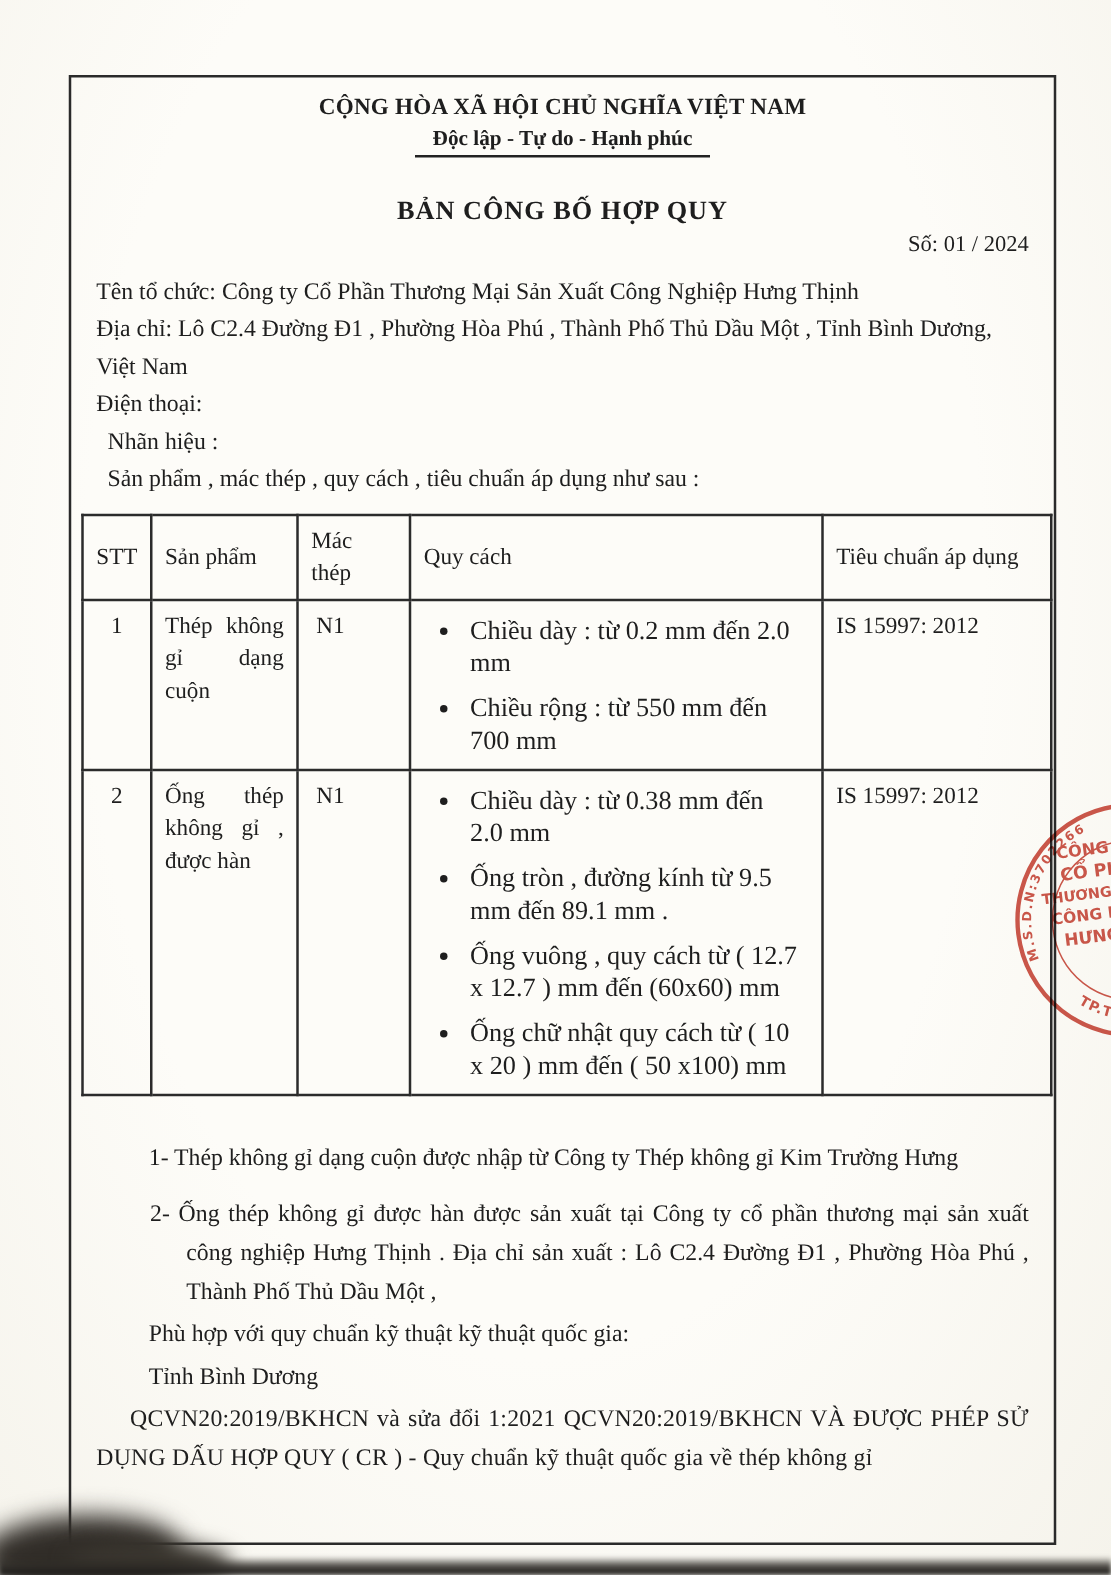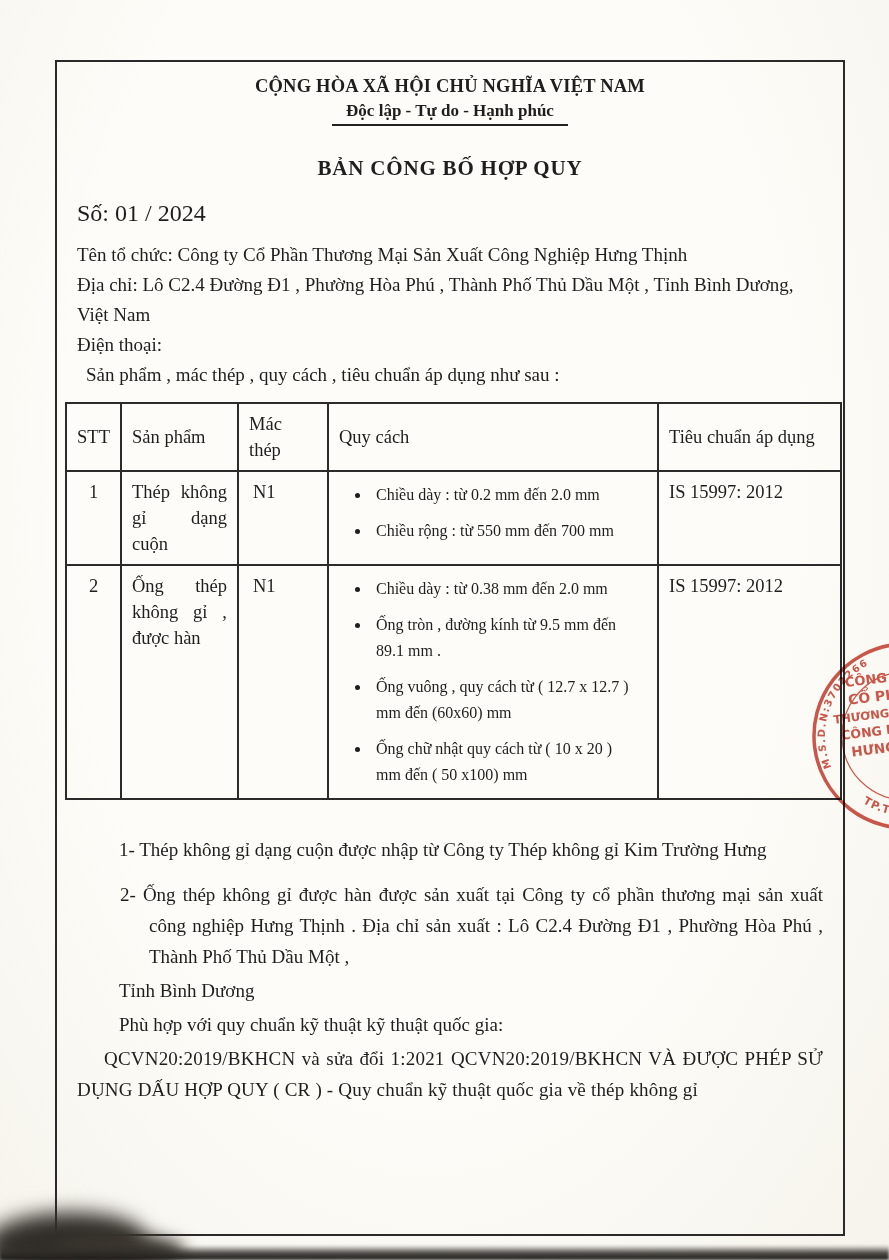--- a/index.html
+++ b/index.html
@@ -19,21 +19,21 @@
     padding: 14px 20px 0 20px;
   }
   .doc-header { text-align: center; }
   .national-title { font-size: 18.5px; font-weight: bold; letter-spacing: .2px; }
   .motto-wrap { margin-top: 3px; text-align: center; }
   .motto {
     display: inline-block; font-size: 17px; font-weight: bold;
     border-bottom: 2px solid #222; padding: 1px 14px 3px 14px;
   }
   .doc-title { text-align: center; font-size: 21px; font-weight: bold; letter-spacing: .8px; margin-top: 30px; }
-  .doc-number { text-align: left; font-size: 24px; margin-top: 19px; }
+  .doc-number { text-align: right; font-size: 18px; margin-top: 4px; }
   .info-line { font-size: 19px; line-height: 30px; }
   .info-line.first { margin-top: 13px; }
   .indent { padding-left: 9px; }
   .product-value { font-weight: bold; }
 
   table.spec-table {
     margin: 12px -12px 0 -12px;
     width: calc(100% + 24px);
     border-collapse: collapse;
     table-layout: fixed;
@@ -44,21 +44,21 @@
     padding: 7px 10px;
     vertical-align: top; text-align: left;
     line-height: 26px;
   }
   .spec-table thead th { vertical-align: middle; height: 40px; }
   .c-stt { text-align: center !important; margin-top: 38px; }
   .c-mac { padding-left: 14px !important; }
   .c-sanpham { text-align: justify !important; }
   .c-quycach { padding: 10px 18px 10px 12px !important; }
   .c-quycach ul { list-style: disc; padding-left: 30px; }
-  .c-quycach li { padding-left: 5px; margin-bottom: 10px; font-size: 16px; line-height: 26px; }
+  .c-quycach li { padding-left: 5px; margin-bottom: 10px; font-size: 21px; line-height: 26px; }
   .c-quycach li:last-child { margin-bottom: 0; }
 
   .notes { margin-top: 34px; font-size: 19px; line-height: 31px; }
   .note { margin-bottom: 3px; }
   .hang1 { padding-left: 42px; margin-bottom: 0; }
   .hang2 { padding-left: 72px; text-indent: -29px; text-align: justify; margin-top: 14px; }
   .plain { padding-left: 42px; }
   .detail { margin-top: 2px; text-indent: 27px; text-align: justify; letter-spacing: .2px; }
 
   .stamp {
@@ -96,20 +96,21 @@
         <span class="motto">Độc lập - Tự do - Hạnh phúc</span>
       </div>
     </div>
 
     <h1 class="doc-title">BẢN CÔNG BỐ HỢP QUY</h1>
     <div class="doc-number">Số: 01 / 2024</div>
 
     <p class="info-line first">Tên tổ chức: Công ty Cổ Phần Thương Mại Sản Xuất Công Nghiệp Hưng Thịnh</p>
     <p class="info-line">Địa chỉ: Lô C2.4 Đường Đ1 , Phường Hòa Phú , Thành Phố Thủ Dầu Một , Tỉnh Bình Dương, Việt Nam</p>
     <p class="info-line">Điện thoại:</p>
+    <p class="info-line indent">Nhãn hiệu :</p>
     <p class="info-line indent">Sản phẩm , mác thép , quy cách , tiêu chuẩn áp dụng như sau :</p>
 
     <table class="spec-table">
       <colgroup>
         <col style="width:55px">
           <col style="width:117px">
           <col style="width:90px">
           <col style="width:330px">
           <col style="width:183px">
       </colgroup>
@@ -148,22 +149,22 @@
             </ul>
           </td>
           <td>IS 15997: 2012</td>
         </tr>
       </tbody>
     </table>
 
     <div class="notes">
       <p class="note hang1">1- Thép không gỉ dạng cuộn được nhập từ Công ty Thép không gỉ Kim Trường Hưng</p>
       <p class="note hang2">2- Ống thép không gỉ được hàn được sản xuất tại Công ty cổ phần thương mại sản xuất công nghiệp Hưng Thịnh . Địa chỉ sản xuất : Lô C2.4 Đường Đ1 , Phường Hòa Phú , Thành Phố Thủ Dầu Một ,</p>
+      <p class="note plain">Phù hợp với quy chuẩn kỹ thuật kỹ thuật quốc gia:</p>
       <p class="note plain">Tỉnh Bình Dương</p>
-      <p class="note plain">Phù hợp với quy chuẩn kỹ thuật kỹ thuật quốc gia:</p>
       <p class="note detail">QCVN20:2019/BKHCN và sửa đổi 1:2021 QCVN20:2019/BKHCN VÀ ĐƯỢC PHÉP SỬ DỤNG DẤU HỢP QUY ( CR ) -  Quy chuẩn kỹ thuật quốc gia về thép không gỉ</p>
     </div>
 
   </div>
 
   <svg class="stamp" width="200" height="200" viewBox="0 0 200 200" aria-hidden="true">
     <g transform="rotate(-7 100 100)" fill="#c8493c">
       <circle cx="100" cy="100" r="92" fill="none" stroke="#c8493c" stroke-width="3.5"></circle>
       <circle cx="100" cy="100" r="64" fill="none" stroke="#c8493c" stroke-width="1.2"></circle>
       <defs>

